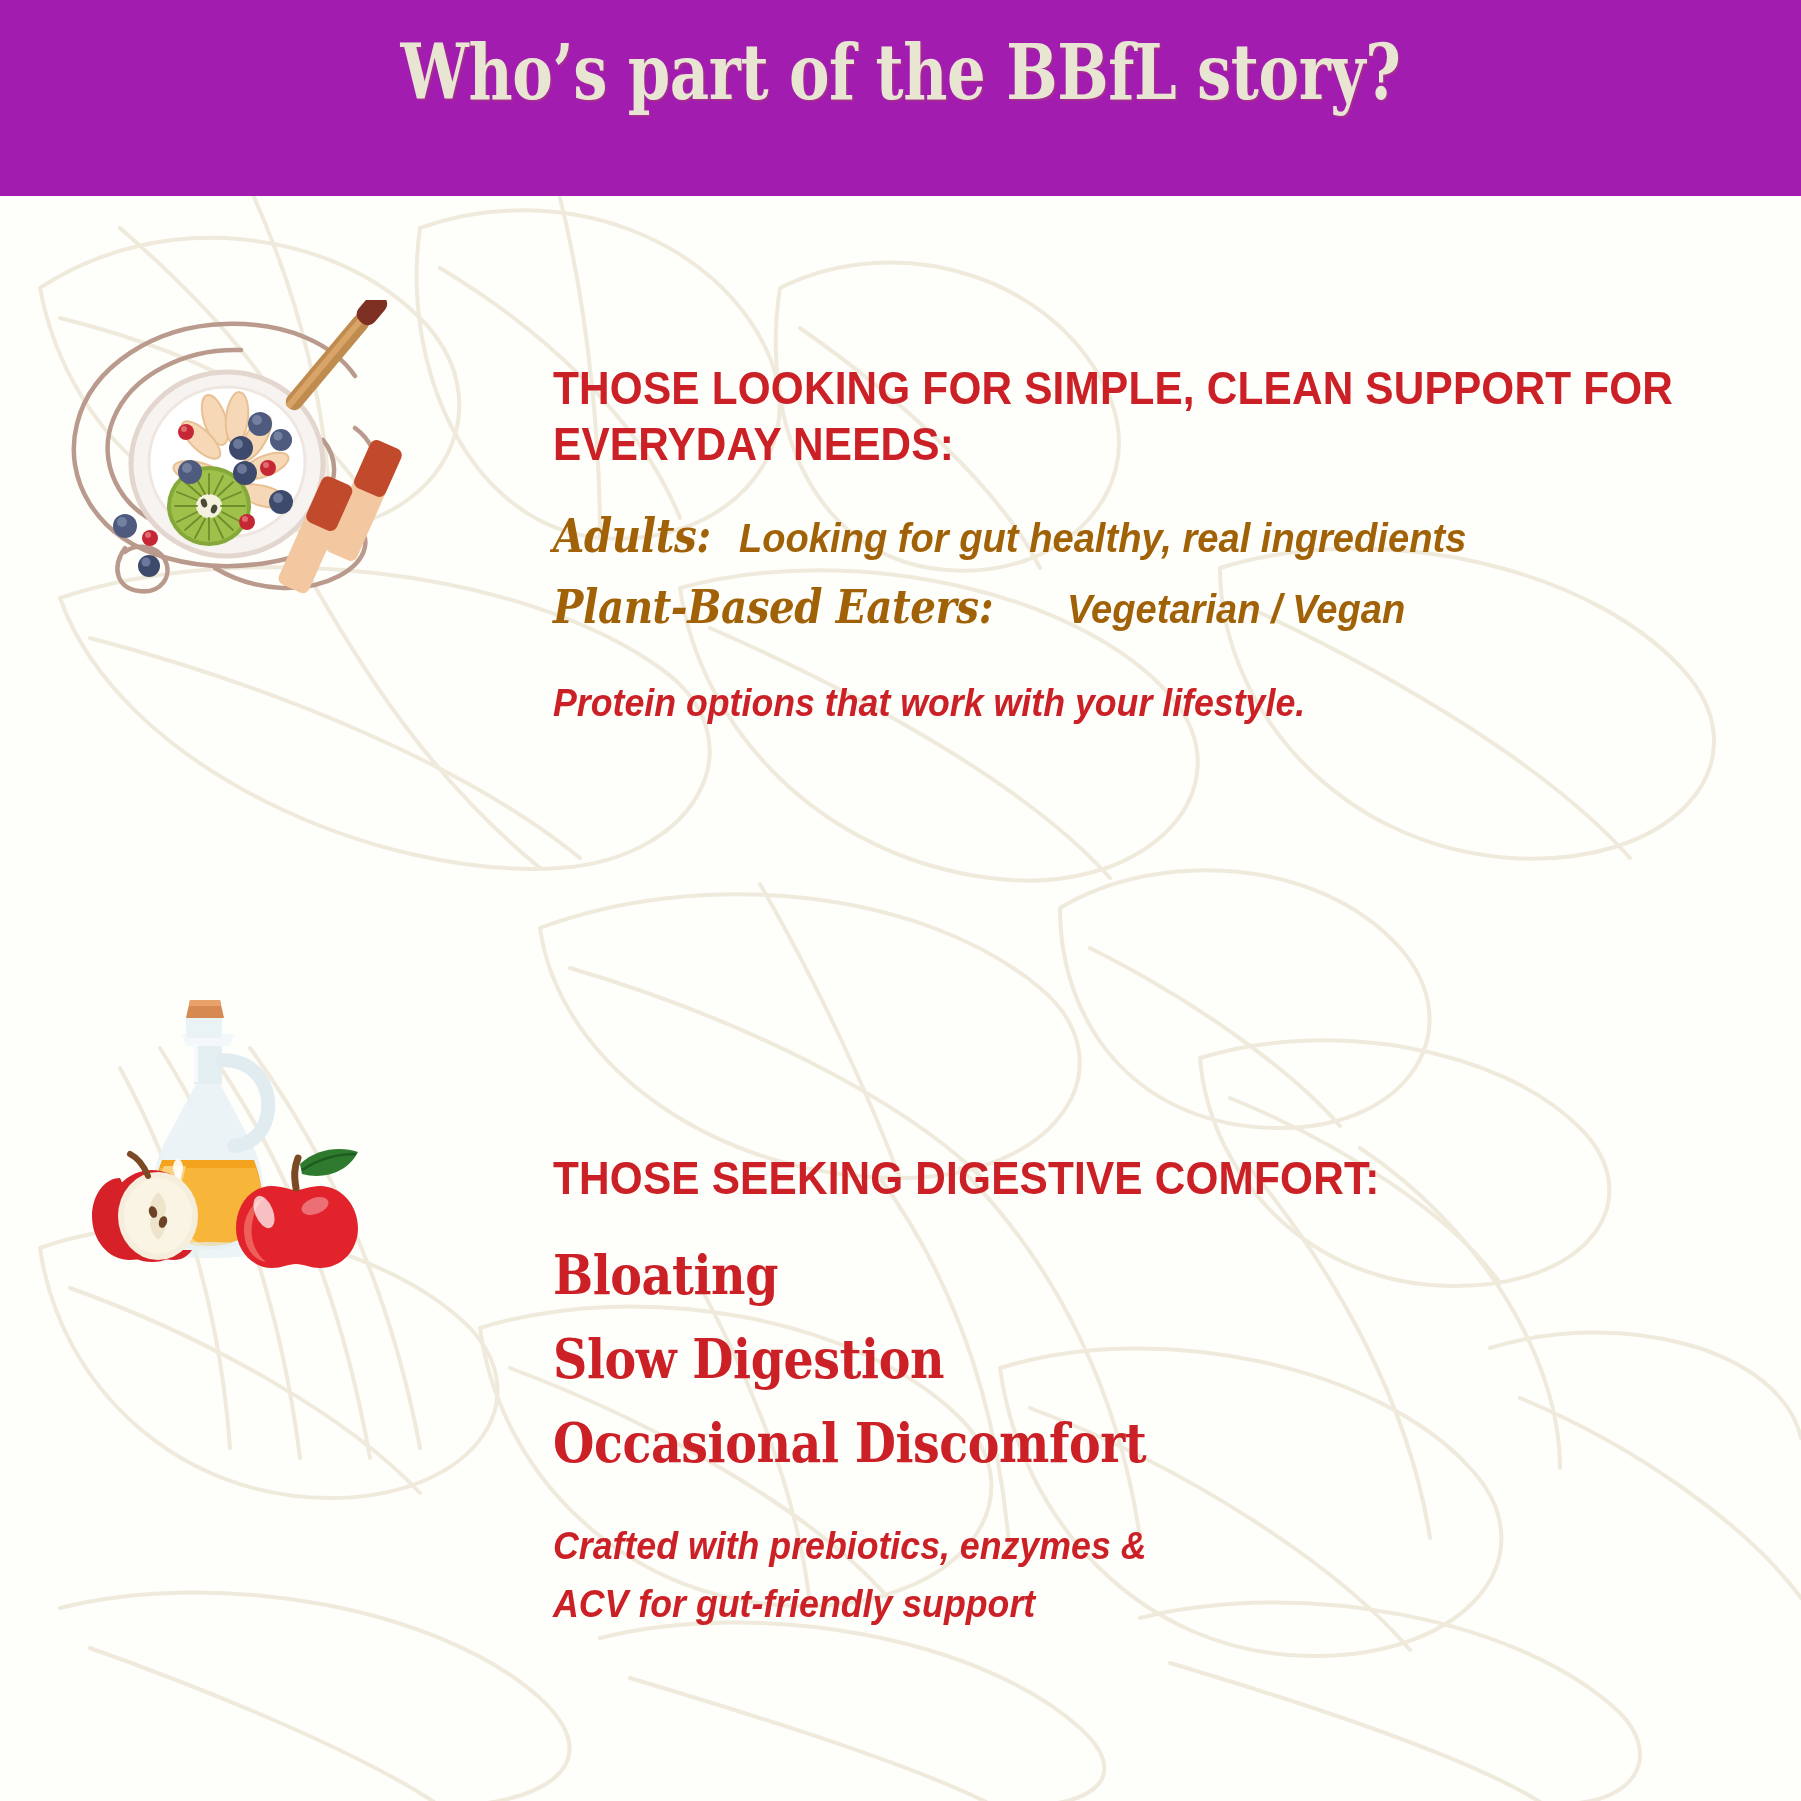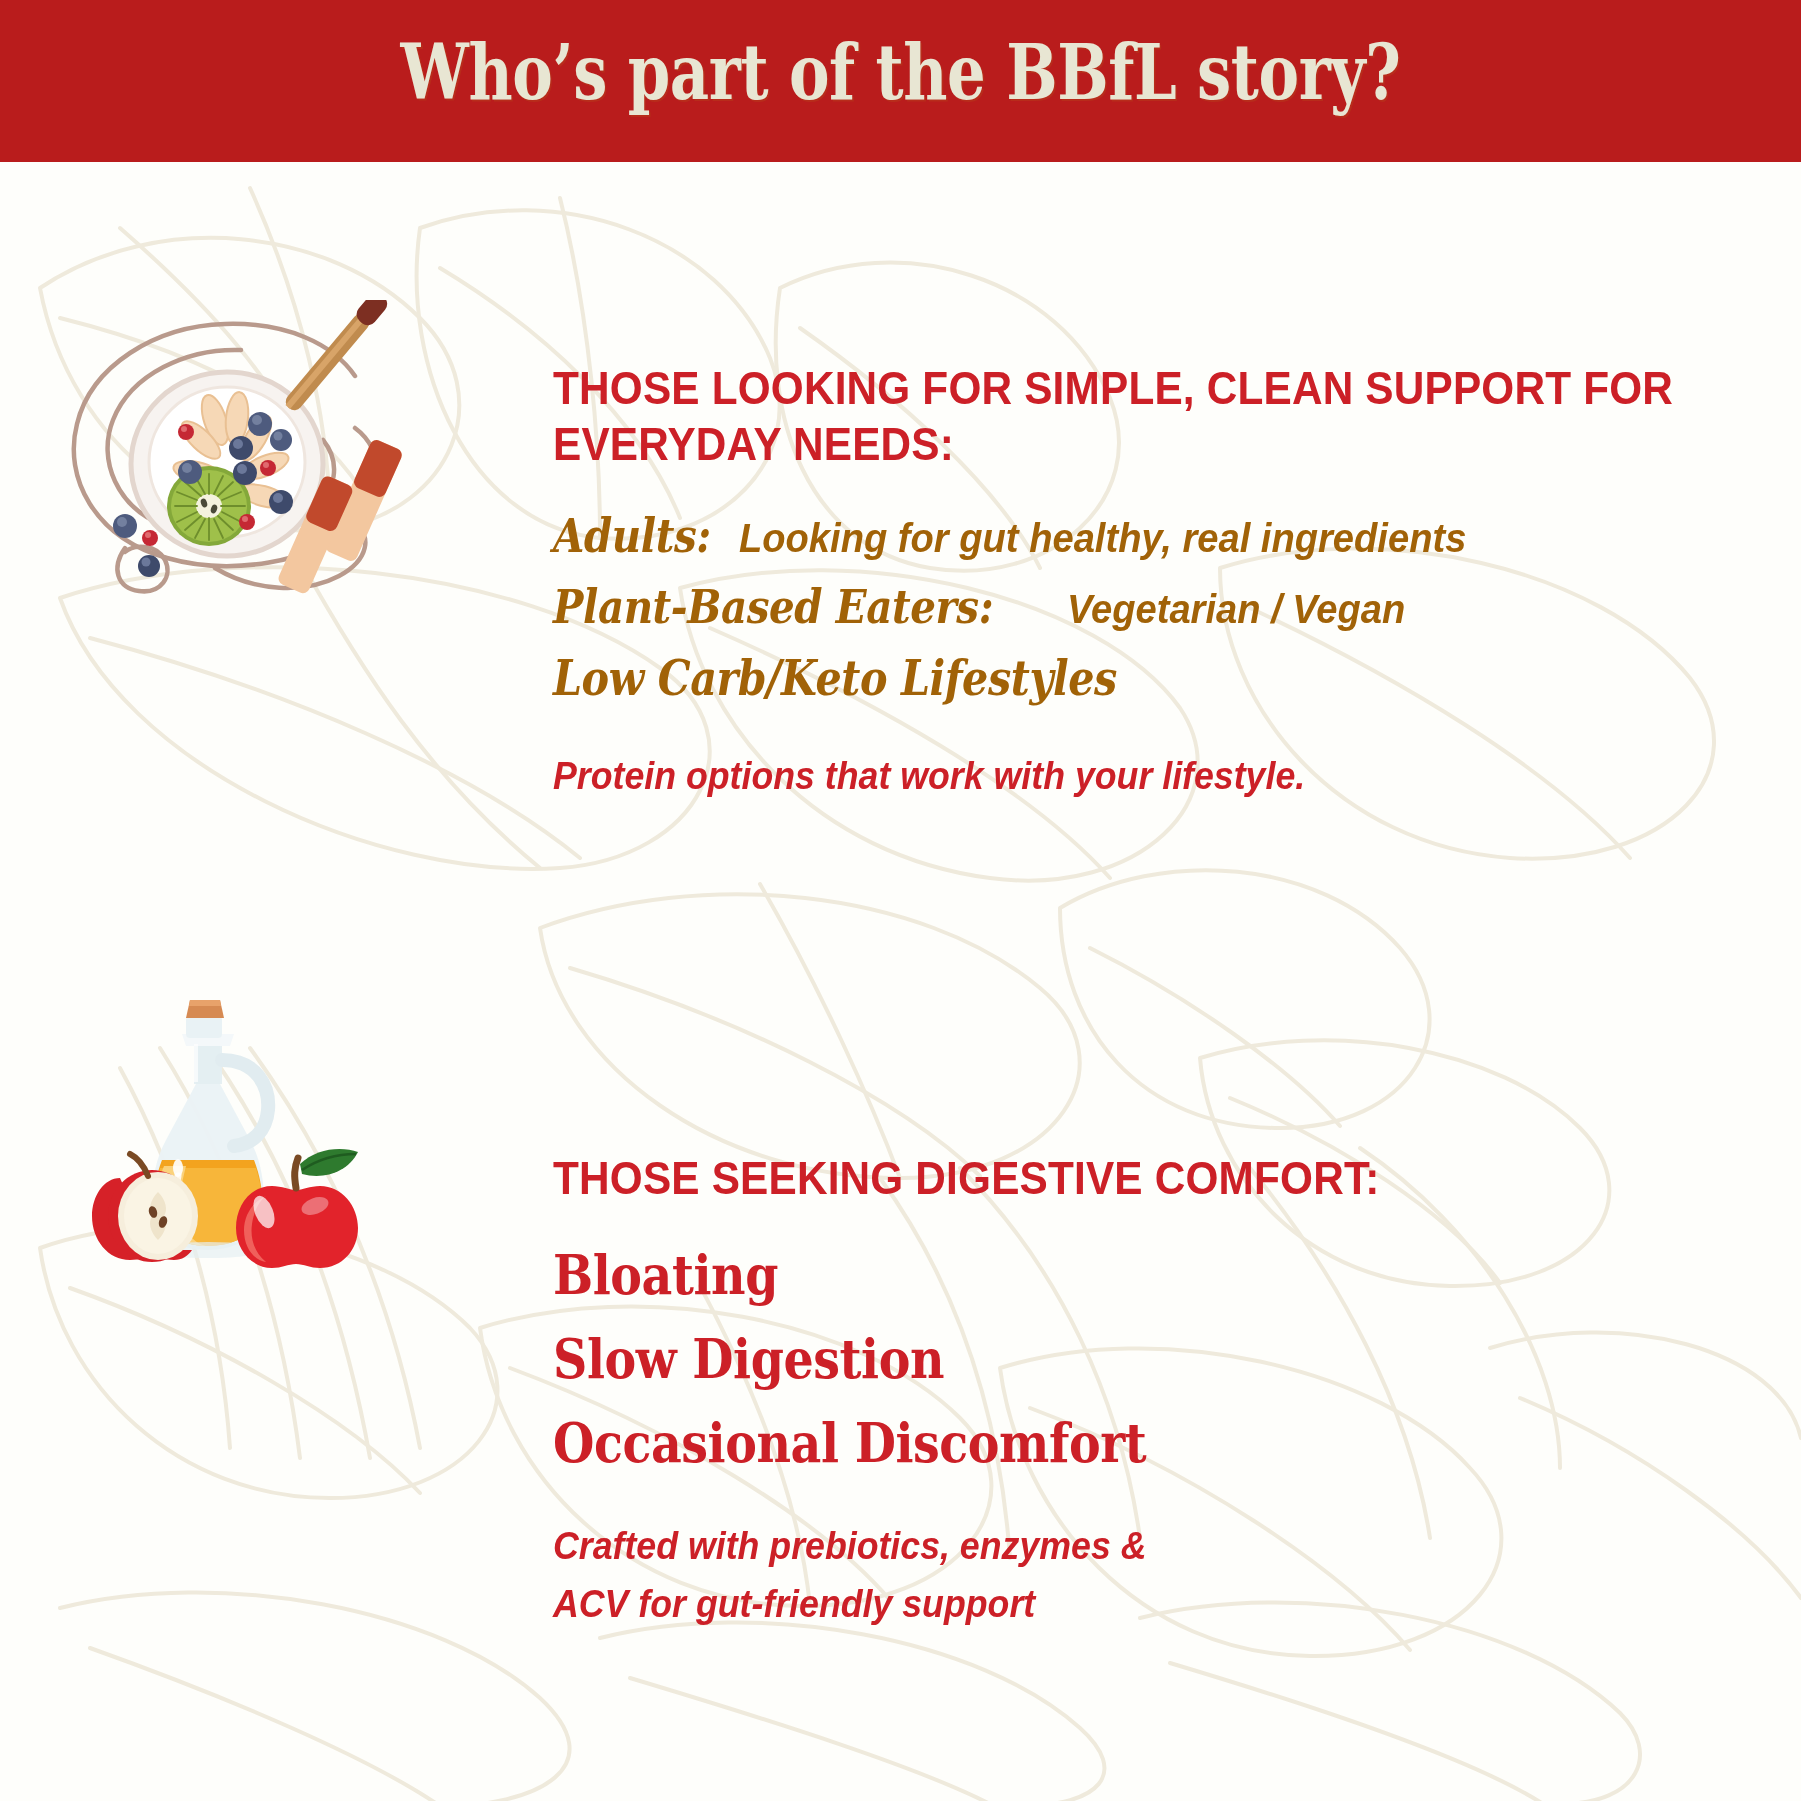--- a/index.html
+++ b/index.html
@@ -23,22 +23,22 @@
     left:0;top:168px;
     width:1801px;height:1633px;
     z-index:0;
     pointer-events:none;
   }
 
   
   .header-band{
     position:absolute;
     left:0;top:0;
-    width:1801px;height:162px;
-    background:#b91c1c;
+    width:1801px;height:196px;
+    background:#a21caf;
     z-index:3;
   }
   .header-title{
     position:absolute;
     left:0;top:28px;
     width:1801px;
     text-align:center;
     color:#E8E6D3;
     font-family:"DejaVu Serif", serif;
     font-weight:700;
@@ -361,23 +361,20 @@
 
       <ul class="list">
         <li class="list-item">
           <span class="lead">Adults:</span>
           <span class="trail">Looking for gut healthy, real ingredients</span>
         </li>
         <li class="list-item">
           <span class="lead">Plant-Based Eaters:</span>
           <span class="trail">Vegetarian / Vegan</span>
         </li>
-        <li class="list-item solo">
-          <span class="lead">Low Carb/Keto Lifestyles</span>
-        </li>
       </ul>
 
       <div class="tagline">Protein options that work with your lifestyle.</div>
     </div>
 
     <div class="section section-2">
       <div class="kicker">THOSE SEEKING DIGESTIVE COMFORT:</div>
 
       <ul class="list">
         <li class="big-item">Bloating</li>

